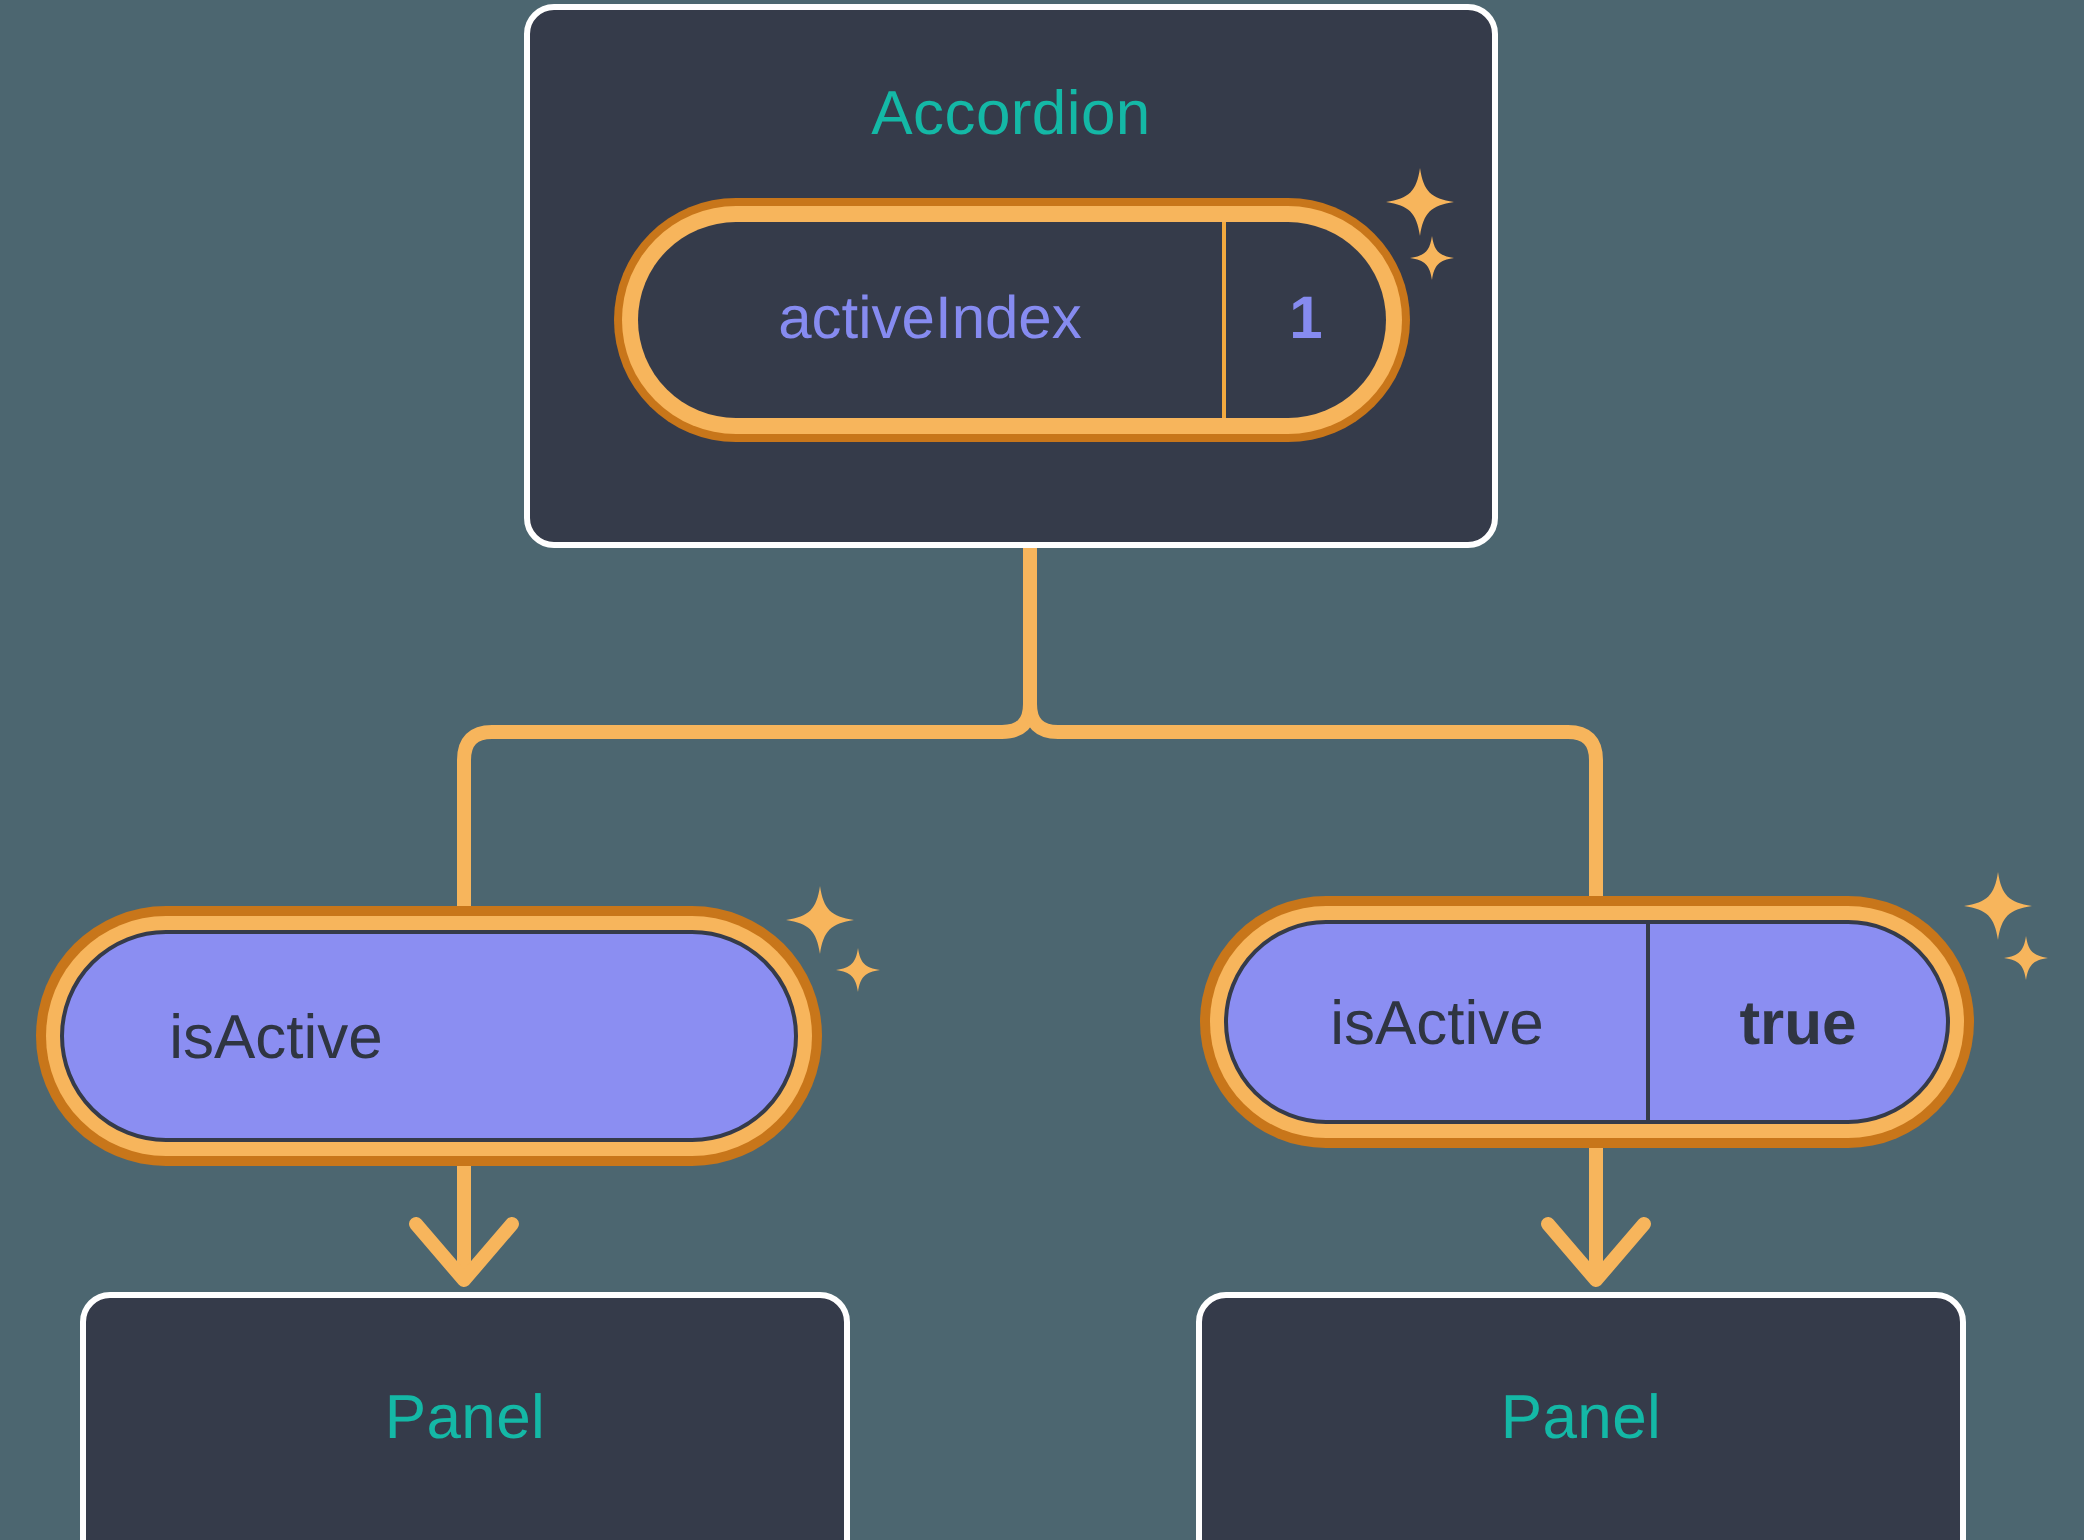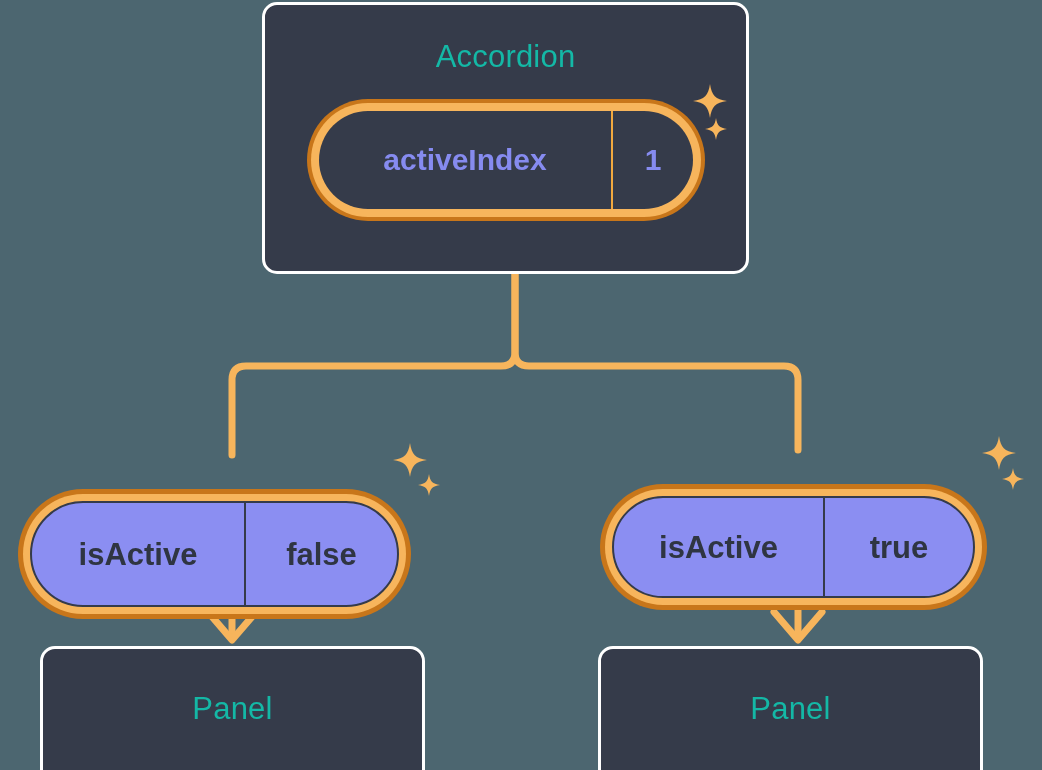--- a/index.html
+++ b/index.html
@@ -89,21 +89,21 @@
     overflow: hidden;
   }
   .pill-cell {
     display: flex;
     align-items: center;
     justify-content: center;
     box-sizing: border-box;
     white-space: nowrap;
     line-height: 1;
   }
-  .pill-key { font-weight: 700; }
+  .pill-key { font-weight: 400; }
   .pill-val { font-weight: 700; }
 
   
   .pill-dark {
     background: #c8761a;
     padding: 4px;
     box-shadow: 0 0 0 0 transparent;
   }
   .pill-dark .ring {
     flex: 1 1 auto;
@@ -121,21 +121,20 @@
   .pill-dark .pill-key { flex: 0 0 292px; }
   .pill-dark .pill-val {
     flex: 1 1 auto;
     border-left: 2px solid #f2a93f;
   }
 
   
   .pill-purple {
     background: #c8761a;
     padding: 5px;
-    margin-top: 36px;
   }
   .pill-purple .ring {
     flex: 1 1 auto;
     background: #f7b55c;
     border-radius: 999px;
     padding: 7px;
     display: flex;
     box-sizing: border-box;
   }
   .pill-purple .pill-inner {
@@ -198,21 +197,20 @@
         <div class="pill-cell pill-key">activeIndex</div>
         <div class="pill-cell pill-val">1</div>
       </div>
     </div>
   </div>
 
   <div id="pill-left" class="pill pill-purple">
     <div class="ring">
       <div class="pill-inner">
         <div class="pill-cell pill-key">isActive</div>
-        <div class="pill-cell pill-val">false</div>
       </div>
     </div>
   </div>
 
   <div id="pill-right" class="pill pill-purple">
     <div class="ring">
       <div class="pill-inner">
         <div class="pill-cell pill-key">isActive</div>
         <div class="pill-cell pill-val">true</div>
       </div>

